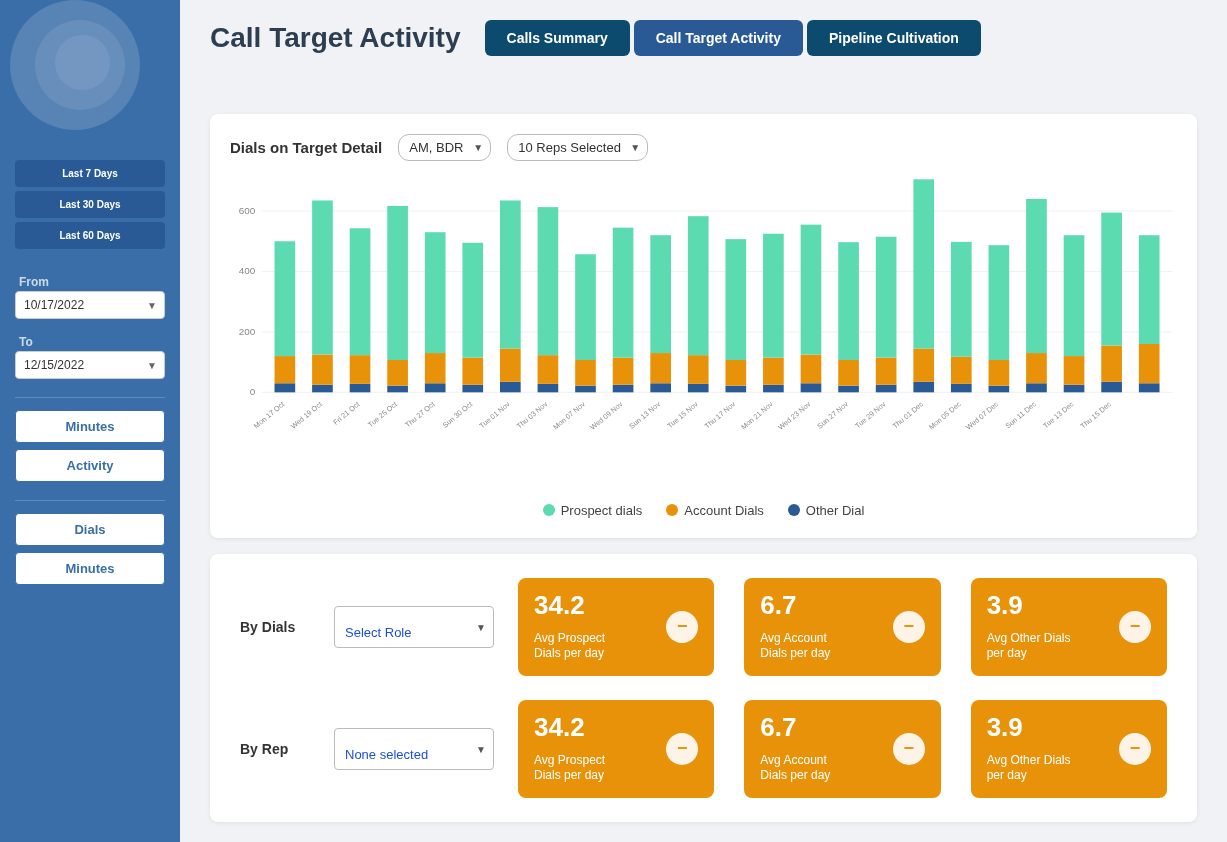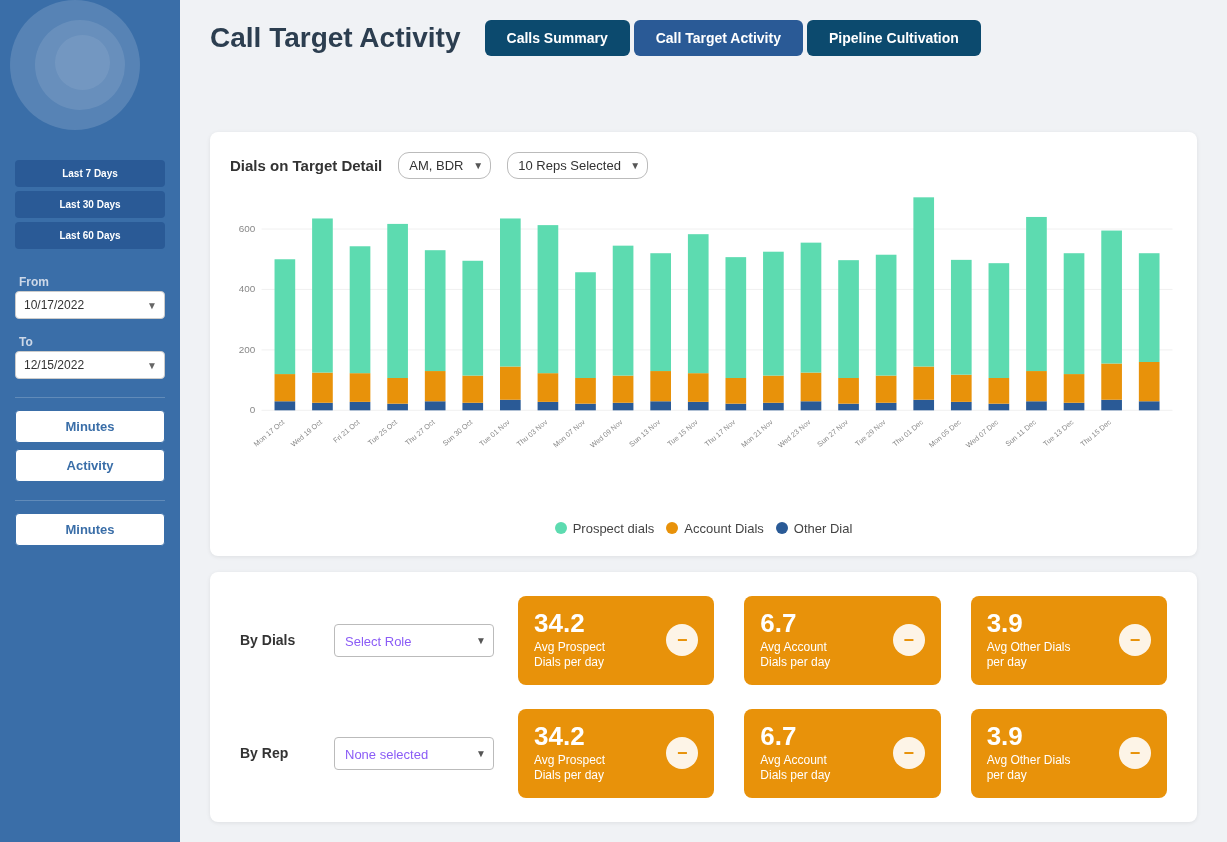--- a/index.html
+++ b/index.html
@@ -205,21 +205,21 @@
     }
     .chart-svg-wrap {
       min-width: 900px;
       text-decoration: underline;
     }
 
     
     .legend {
       display: flex;
       justify-content: center;
-      gap: 12px;
+      gap: 24px;
       margin-top: 8px;
       font-size: 13px;
     }
     .legend-item {
       display: flex;
       align-items: center;
       gap: 6px;
       color: #444;
     }
     .legend-dot {
@@ -249,23 +249,23 @@
     }
     .stats-select-wrap {
       width: 160px;
       flex-shrink: 0;
     }
     .stats-select {
       width: 100%;
       appearance: none;
       border: 1px solid #bbb;
       border-radius: 4px;
-      padding: 9px 28px 7px 10px;
+      padding: 18px 28px 7px 10px;
       font-size: 13px;
-      color: #8b5cf6;
+      color: #1d4ed8;
       background: #fff;
       cursor: pointer;
     }
     .stat-tiles {
       display: flex;
       gap: 30px;
       flex: 1;
     }
     .stat-tile {
       flex: 1;
@@ -281,21 +281,21 @@
     .stat-tile-text {
       flex: 1;
     }
     .stat-tile-value {
       font-size: 26px;
       font-weight: 700;
       line-height: 1;
     }
     .stat-tile-label {
       font-size: 12px;
-      margin-top: 4px;
+      margin-top: 13px;
       line-height: 1.3;
       font-weight: 500;
     }
     .stat-tile-icon {
       width: 32px;
       height: 32px;
       border-radius: 50%;
       background: rgba(255,255,255,0.9);
       display: flex;
       align-items: center;
@@ -339,20 +339,21 @@
     </div>
   </div>
 
   <div class="sidebar-divider"></div>
 
   <button class="filter-btn">Minutes</button>
   <button class="filter-btn">Activity</button>
 
   <div class="sidebar-divider"></div>
 
+  <button class="filter-btn">Dials</button>
   <button class="filter-btn">Minutes</button>
 </div>
 
 <div class="main">
 
   <div class="header">
     <h1 class="page-title">Call Target Activity</h1>
     <button class="nav-btn">Calls Summary</button>
     <button class="nav-btn active-tab">Call Target Activity</button>
     <button class="nav-btn">Pipeline Cultivation</button>

